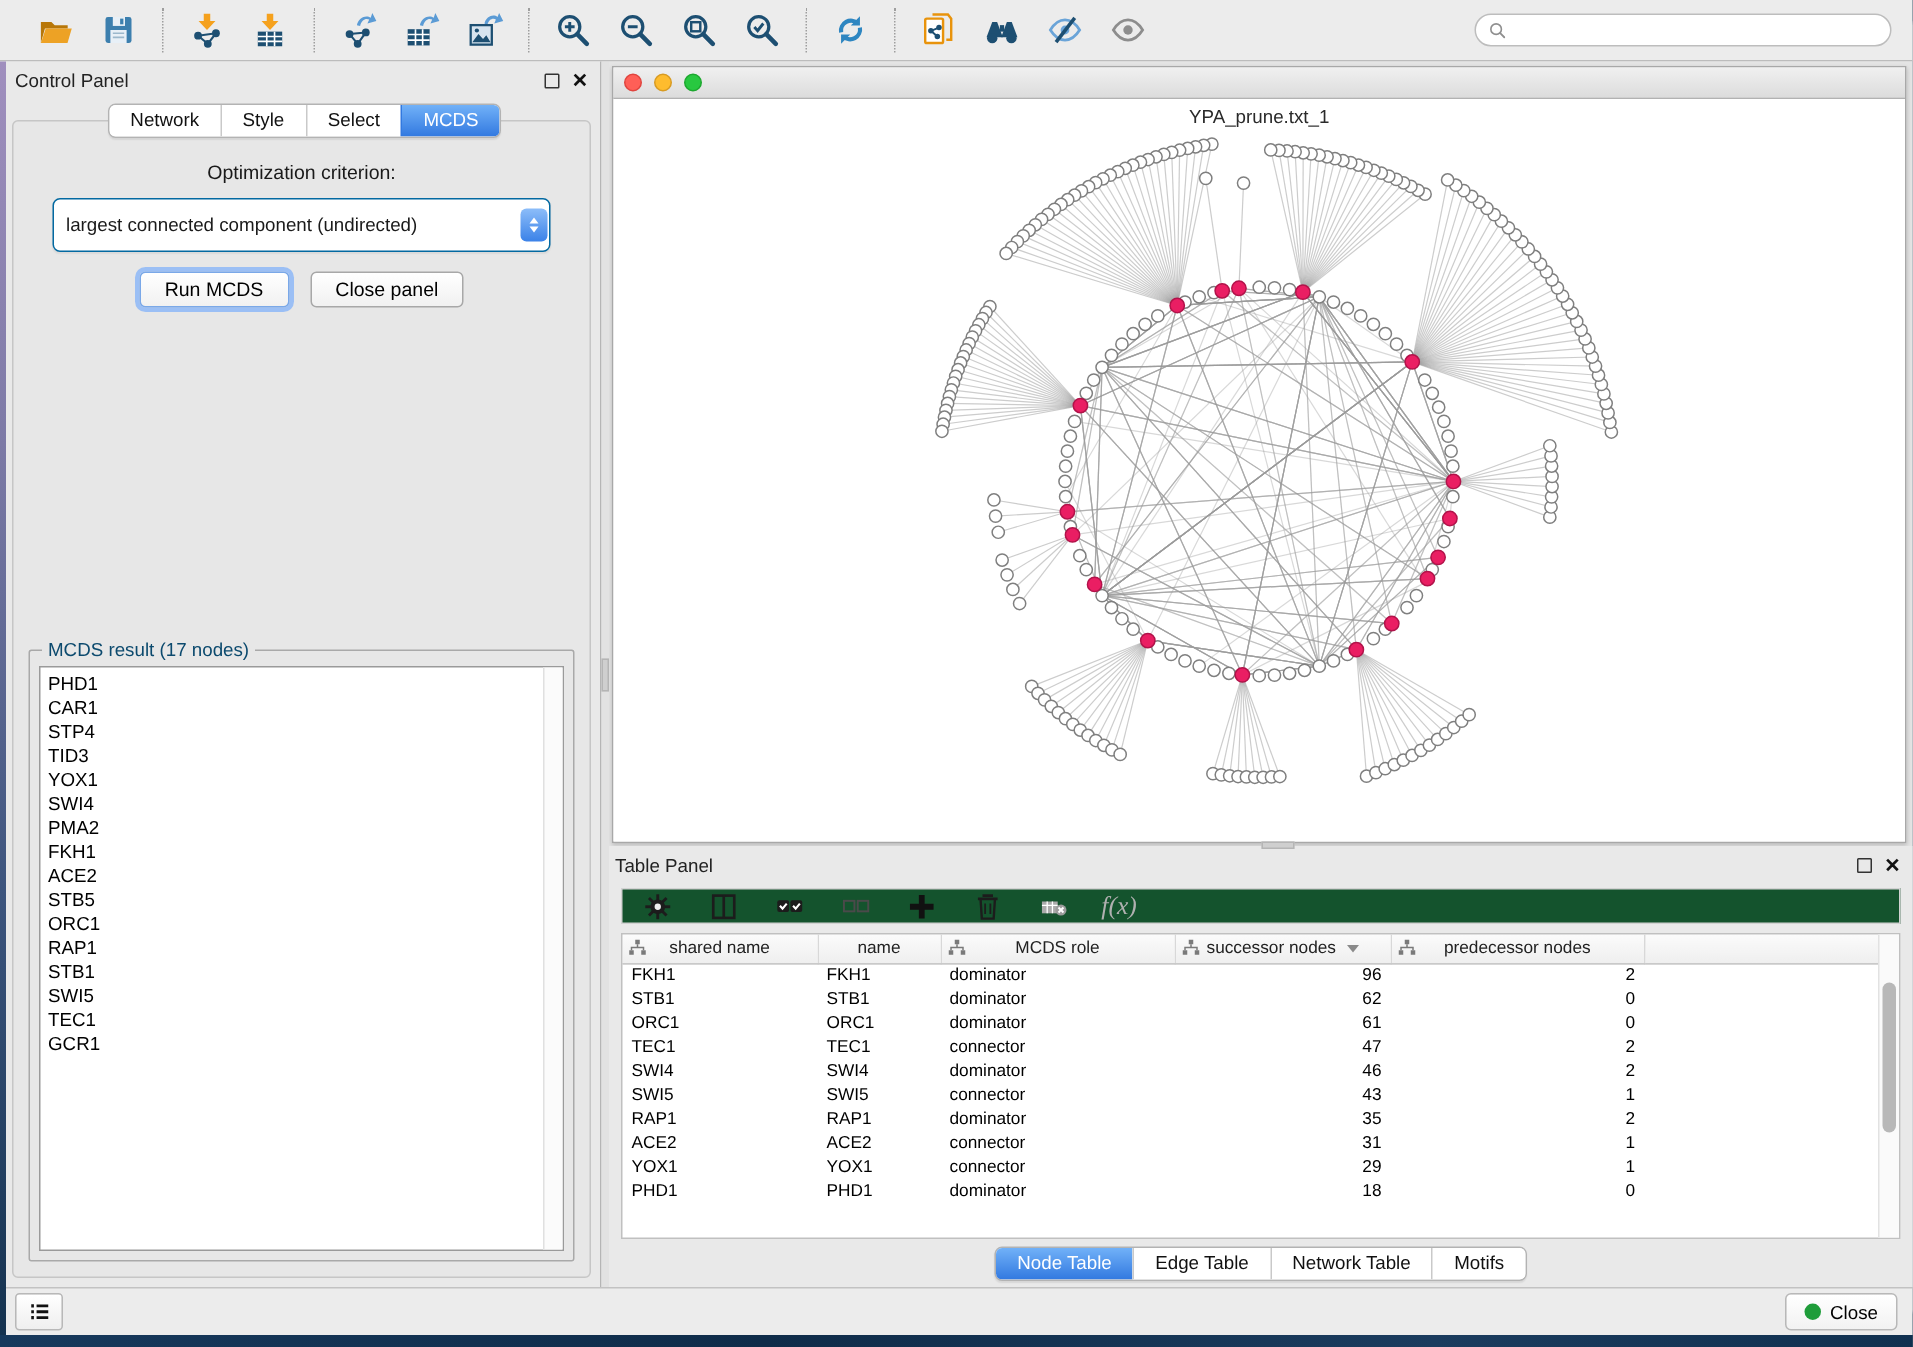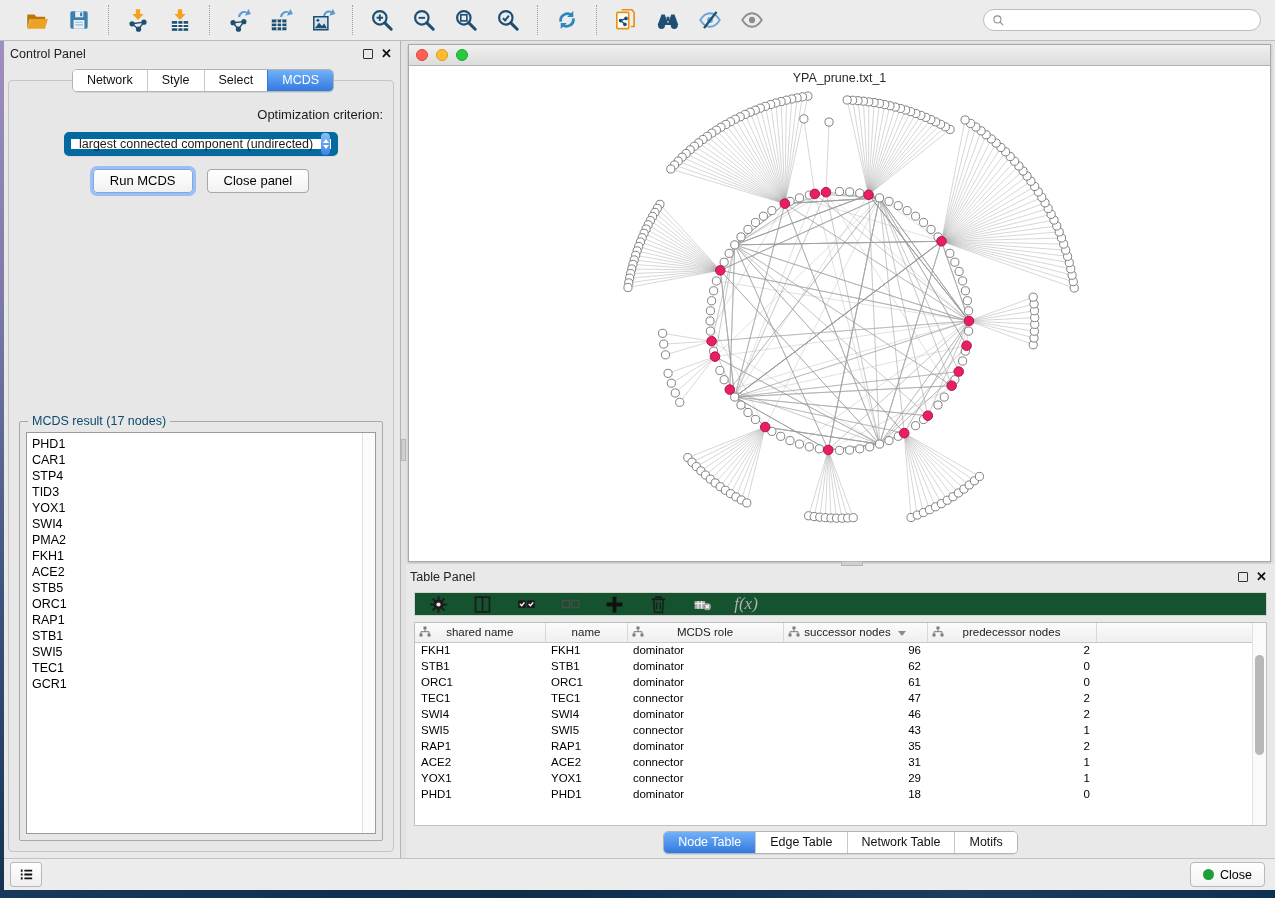--- a/index.html
+++ b/index.html
@@ -42,22 +42,22 @@
   .cp-tabs-row { display:flex; justify-content:center; padding:4px 0 0 0; position:relative; z-index:2; }
   .seg { display:inline-flex; border:1px solid #b3b3b3; border-radius:5px; overflow:hidden;
     background:#fff; box-shadow:0 1px 1px rgba(0,0,0,.08); }
   .seg button { border:none; border-left:1px solid #c9c9c9; padding:3px 14px 4px; background:#fff;
     font-size:12.5px; font-family:"Liberation Sans",sans-serif; cursor:pointer; color:#111; }
   .seg button:first-child { border-left:none; }
   .seg button.sel { background:linear-gradient(#71b1f8,#3279e0); color:#fff;
     border-left-color:#3279e0; }
   .cp-body { flex:1; margin:-12px 6px 0 2px; border:1px solid #c6c6c6; border-radius:4px;
     background:#e7e7e7; padding:26px 10px 10px; display:flex; flex-direction:column; }
-  .opt-label { text-align:right; font-size:13px; margin-bottom:10px; }
-  .dropdown { margin:0 45px; height:24px; border:7px solid #0369a1; border-radius:5px; background:#fff;
+  .opt-label { text-align:center; font-size:13px; margin-bottom:10px; }
+  .dropdown { margin:0 16px; height:36px; border:1px solid #0369a1; border-radius:5px; background:#fff;
     display:flex; align-items:center; cursor:pointer; box-shadow:0 1px 1px rgba(0,0,0,.06); }
   .dropdown .dd-text { flex:1; padding:0 8px; font-size:12.5px; white-space:nowrap; }
   .dd-btn { width:18px; height:22px; margin-right:1px; border-radius:4px;
     background:linear-gradient(#8cbdf9,#3b82e8); display:flex; flex-direction:column;
     align-items:center; justify-content:center; gap:2px; }
   .dd-btn i { width:0; height:0; border-left:3.5px solid transparent; border-right:3.5px solid transparent; }
   .dd-btn .up { border-bottom:4px solid #fff; }
   .dd-btn .dn { border-top:4px solid #fff; }
   .btn-row { display:flex; justify-content:center; gap:14px; margin-top:13px; }
   .mac-btn { font-size:13px; font-family:"Liberation Sans",sans-serif; padding:3px 16px 4px;

